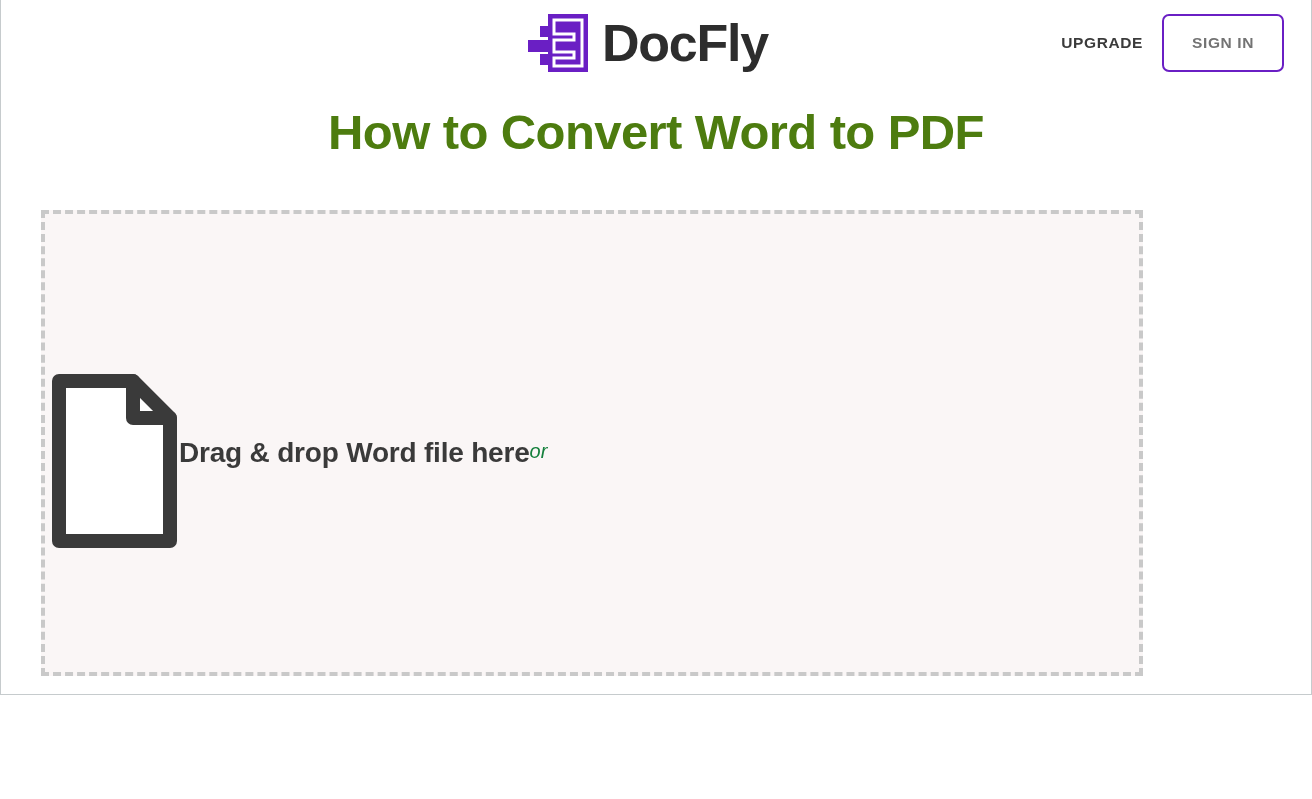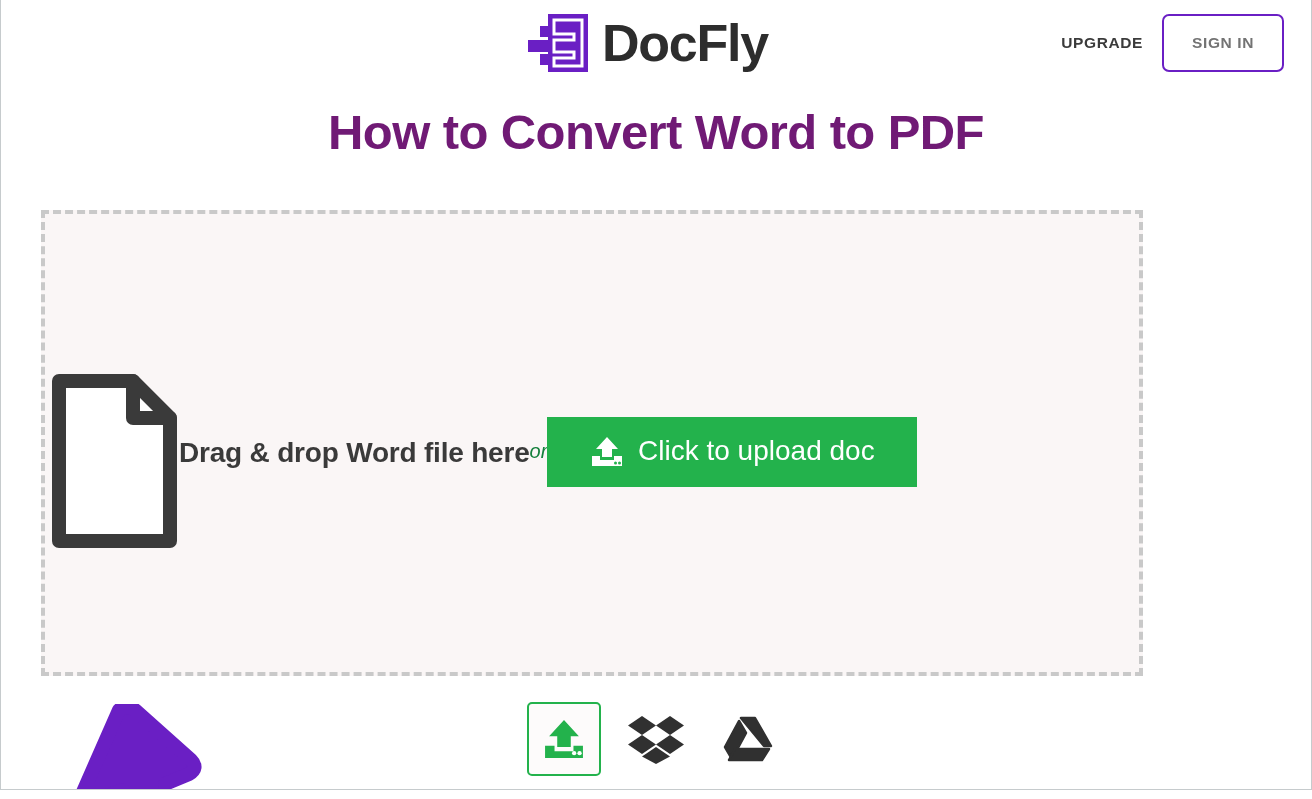--- a/index.html
+++ b/index.html
@@ -11,21 +11,21 @@
     height: 799px;
     overflow: hidden;
     background: #ffffff;
     font-family: "Liberation Sans", sans-serif;
     -webkit-font-smoothing: antialiased;
   }
 
   .viewport {
     position: relative;
     width: 1312px;
-    height: 790px;
+    height: 695px;
     box-sizing: border-box;
     border-left: 1px solid #c6cbcd;
     border-right: 1px solid #c6cbcd;
     border-bottom: 1px solid #c6cbcd;
     background: #ffffff;
     overflow: hidden;
   }
 
   
   .header {
@@ -89,21 +89,21 @@
     font-family: "Liberation Sans", sans-serif;
   }
 
   
   .page-title {
     margin: 0;
     padding-top: 20px;
     text-align: center;
     font-size: 49px;
     font-weight: 700;
-    color: #701a75;
+    color: #4d7c0f;
     letter-spacing: -0.6px;
     line-height: 1.1;
   }
 
   
   .dropzone {
     position: absolute;
     left: 40px;
     top: 210px;
     width: 1102px;
@@ -235,31 +235,20 @@
     <span>
       <svg class="doc-icon" viewBox="0 0 134 178" xmlns="http://www.w3.org/2000/svg">
         <path d="M14 9 H88 L125 46 V169 H14 Z" fill="#ffffff" stroke="#3a3a3a" stroke-width="14" stroke-linejoin="round" stroke-linecap="round"></path>
         <path d="M88 9 V46 H125" fill="none" stroke="#3a3a3a" stroke-width="14" stroke-linejoin="round" stroke-linecap="round"></path>
       </svg>
     </span>
 
     <div class="drop-title">Drag &amp; drop Word file here</div>
     <div class="drop-or">or</div>
 
-    <button class="upload-btn">
-      <span>
-        <svg class="btn-icon" viewBox="0 0 34 34" xmlns="http://www.w3.org/2000/svg">
-          <path d="M17 2 L28 14 H22 V22 H12 V14 H6 Z" fill="#ffffff"></path>
-          <path d="M2 21 H10 V25 H24 V21 H32 V31 H2 Z" fill="#ffffff"></path>
-          <circle cx="25.5" cy="28" r="1.5" fill="#23b24c"></circle>
-          <circle cx="29.5" cy="28" r="1.5" fill="#23b24c"></circle>
-        </svg>
-      </span>
-      <span class="btn-label">Click to upload doc</span>
-    </button>
   </div>
 
   <div class="source-tabs">
 
     <button class="source-tab selected">
       <span>
         <svg width="46" height="46" viewBox="0 0 34 34" xmlns="http://www.w3.org/2000/svg">
           <path d="M17 3 L28 15 H22 V23 H12 V15 H6 Z" fill="#23b24c"></path>
           <path d="M3 22 H10 V26 H24 V22 H31 V31 H3 Z" fill="#23b24c"></path>
           <circle cx="24.5" cy="27.5" r="1.6" fill="#ffffff"></circle>

